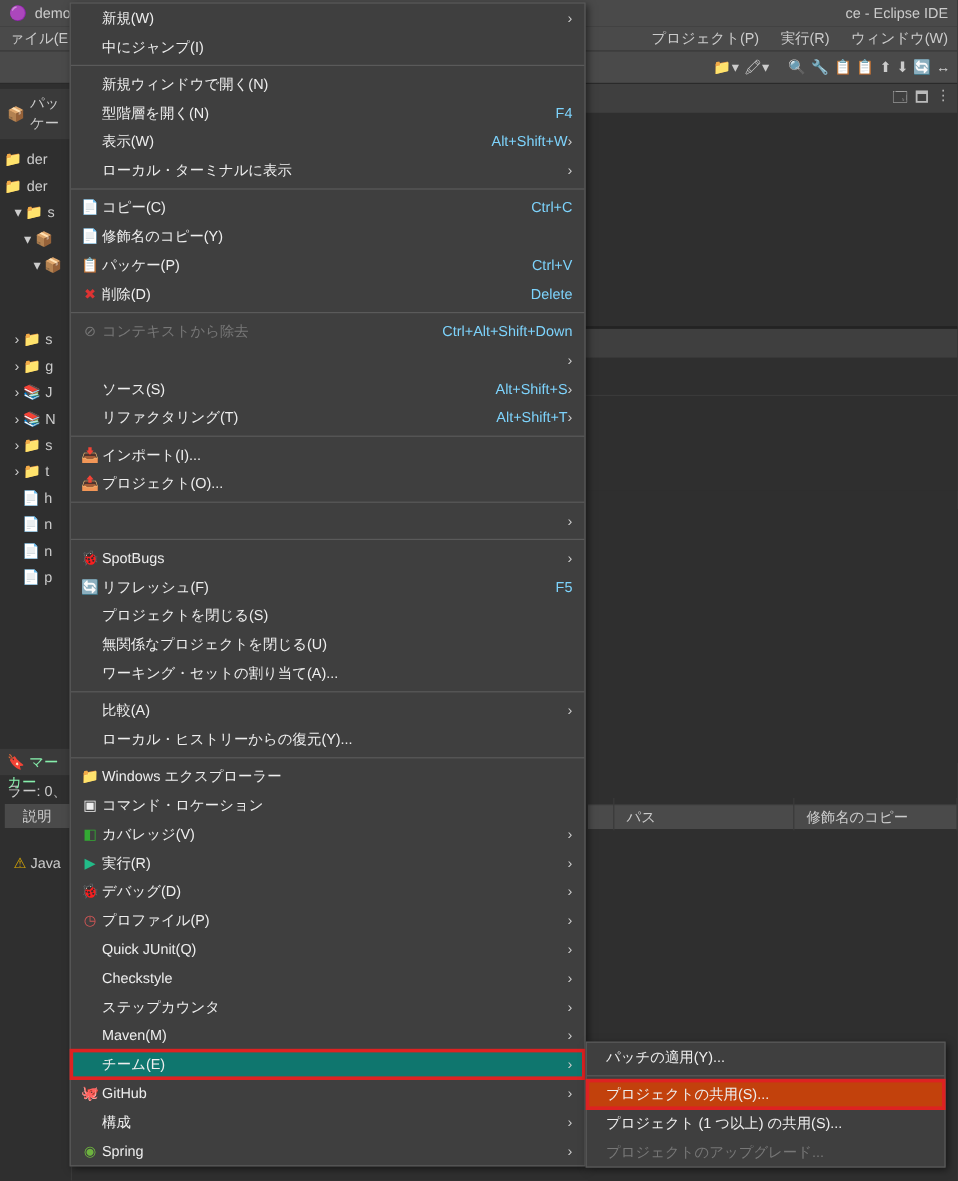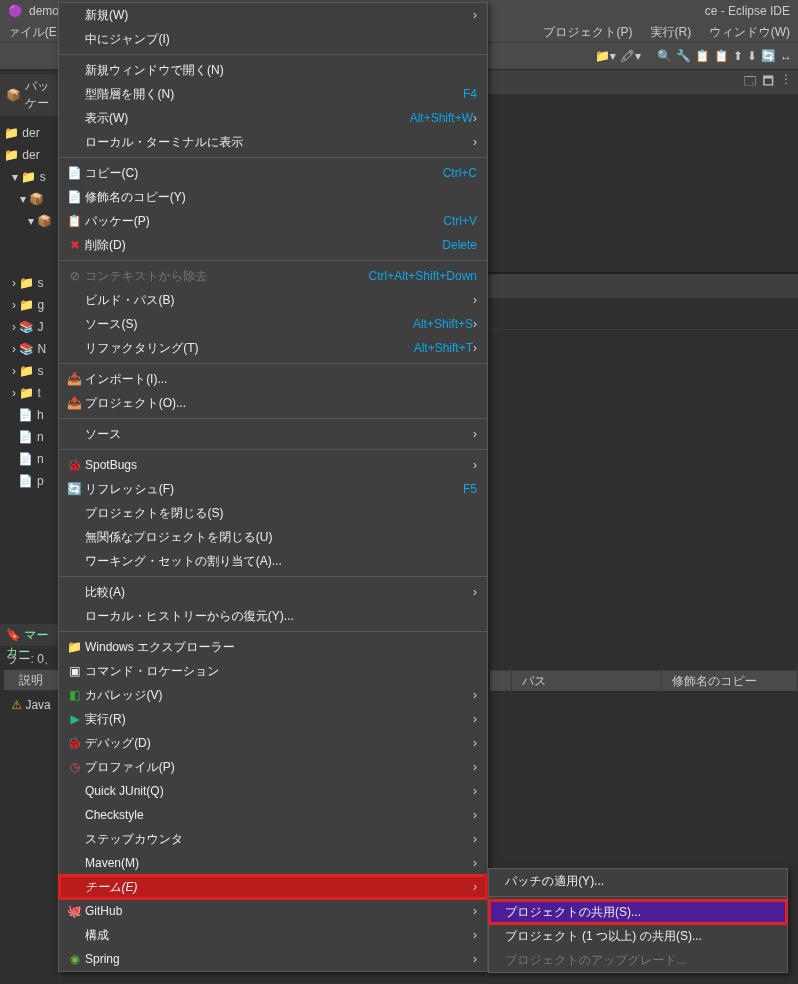--- a/index.html
+++ b/index.html
@@ -35,30 +35,30 @@
 .launch-tab{display:flex;align-items:center;gap:4px;padding:2px 6px;}
 .launch-tab.active{background:#2f2f2f;}
 .filter-bar{height:32px;border-bottom:1px solid #3a3a3a;display:flex;align-items:center;padding:0 8px;}
 .filter-input{background:#444;border:none;color:#aaa;padding:4px 6px;width:140px;}
 .launch-tree{padding:6px 10px;line-height:22px;}
 
 
 .ctx-menu { position: absolute; left: 58px; top: 2px; width: 430px; background: #3f3f3f; border: 1px solid #5a5a5a; box-shadow: 2px 2px 6px rgba(0,0,0,.5); z-index: 100; }
 .ctx-row { display:flex; align-items:center; height:24px; padding:0 10px 0 6px; color:#eee; cursor:pointer; }
 .ctx-row.disabled{color:#777;}
-.ctx-row.highlighted{background:#b91c1c; outline:3px solid #d22; outline-offset:-2px;font-style:italic;}
+.ctx-row.highlighted{background:#0f766e; outline:3px solid #d22; outline-offset:-2px;}
 .ctx-icon{width:20px;display:flex;justify-content:center;}
 .ctx-label{flex:1;white-space:nowrap;}
-.ctx-shortcut{color:#0ea5e9;margin-left:16px;}
+.ctx-shortcut{color:#7dd3fc;margin-left:16px;}
 .ctx-sub-arrow{color:#ccc;margin-left:auto;}
 .ctx-sep{height:1px;background:#5a5a5a;margin:3px 0;}
 
 .sub-menu{position:absolute;left:488px;top:868px;width:300px;background:#3f3f3f;border:1px solid #5a5a5a;box-shadow:2px 2px 6px rgba(0,0,0,.5);z-index:101;}
 .sub-menu .ctx-row{padding-left:16px;}
-.sub-menu .ctx-row.highlighted2{background:#4c1d95; outline:3px solid #d22; outline-offset:-2px;}
+.sub-menu .ctx-row.highlighted2{background:#c2410c; outline:3px solid #d22; outline-offset:-2px;}
 
 
 .outline-icons{margin-left:auto;display:flex;gap:6px;color:#bbb;}
 
 
 .prob-header{position:absolute;left:490px;right:0;top:670px;height:22px;background:#4a4a4a;border-top:1px solid #3a3a3a;border-bottom:1px solid #2a2a2a;display:flex;align-items:center;color:#ccc;}
 .prob-col{padding:16px 10px;border-right:1px solid #3a3a3a;height:100%;display:flex;align-items:center;}
 .prob-area{position:absolute;left:490px;right:0;top:692px;bottom:0;background:#2f2f2f;}
 
 
@@ -180,21 +180,21 @@
         <div>› <span class="spring">◉</span> <span>Spring Boot アプリケーション</span></div>
       </div>
     </div>
   </div>
 </div>
 
 <div class="ll-tab">🔖 <span>マーカー</span></div>
 <div class="ll-body">
   <div>ラー: 0、</div>
   <div style="background:#4a4a4a;padding:1px 3px;margin-top:2px;">説明</div>
-  <div style="margin-top:6px"><span class="warn">⚠</span> <span>Java</span></div>
+  <div style="margin-top:20px"><span class="warn">⚠</span> <span>Java</span></div>
 </div>
 
 <div class="prob-header">
   <div class="prob-col" style="width:22px"></div>
   <div class="prob-col" style="width:150px">パス</div>
   <div class="prob-col" style="flex:1">修飾名のコピー</div>
 </div>
 <div class="prob-area"></div>
 
 <div class="ctx-menu">
@@ -249,21 +249,20 @@
       <span class="ctx-shortcut">Delete</span>
     </div>
   <div class="ctx-sep"></div>
   <div class="ctx-row disabled">
       <span class="ctx-icon">⊘</span>
       <span class="ctx-label">コンテキストから除去</span>
       <span class="ctx-shortcut">Ctrl+Alt+Shift+Down</span>
     </div>
   <div class="ctx-row">
       <span class="ctx-icon"></span>
-      <span class="ctx-label">ビルド・パス(B)</span>
       <span class="ctx-sub-arrow">›</span>
     </div>
   <div class="ctx-row">
       <span class="ctx-icon"></span>
       <span class="ctx-label">ソース(S)</span>
       <span class="ctx-shortcut">Alt+Shift+S</span>
       <span class="ctx-sub-arrow">›</span>
     </div>
   <div class="ctx-row">
       <span class="ctx-icon"></span>
@@ -276,21 +275,20 @@
       <span class="ctx-icon">📥</span>
       <span class="ctx-label">インポート(I)...</span>
     </div>
   <div class="ctx-row">
       <span class="ctx-icon">📤</span>
       <span class="ctx-label">プロジェクト(O)...</span>
     </div>
   <div class="ctx-sep"></div>
   <div class="ctx-row">
       <span class="ctx-icon"></span>
-      <span class="ctx-label">ソース</span>
       <span class="ctx-sub-arrow">›</span>
     </div>
   <div class="ctx-sep"></div>
   <div class="ctx-row">
       <span class="ctx-icon" style="color:#d55">🐞</span>
       <span class="ctx-label">SpotBugs</span>
       <span class="ctx-sub-arrow">›</span>
     </div>
   <div class="ctx-row">
       <span class="ctx-icon" style="color:#e90">🔄</span>

